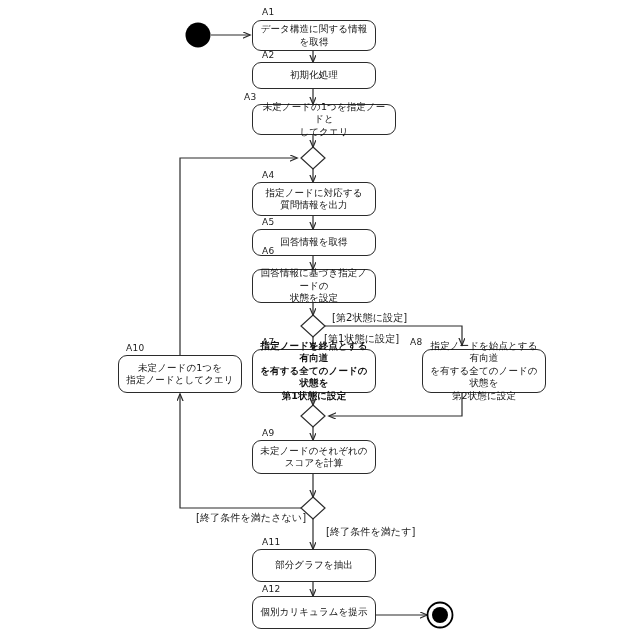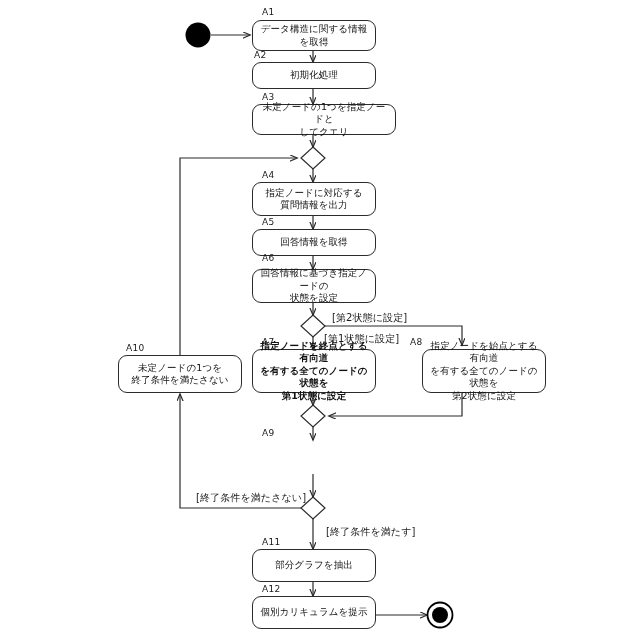--- a/index.html
+++ b/index.html
@@ -127,75 +127,79 @@
   </svg>
 
   <div class="node-box" style="left:252px; top:20px; width:124px; height:31px;justify-content:center;">
     <span>データ構造に関する情報を取得</span>
   </div>
   <div class="node-label" style="left:262px; top:7px;">A1</div>
 
   <div class="node-box" style="left:252px; top:62px; width:124px; height:27px;text-align:right;">
     <span>初期化処理</span>
   </div>
-  <div class="node-label" style="left:254px; top:50px;">A2</div>
+  <div class="node-label" style="left:262px; top:50px;">A2</div>
 
   <div class="node-box" style="left:252px; top:104px; width:144px; height:31px;">
     <span>未定ノードの1つを指定ノードと
 してクエリ</span>
   </div>
-  <div class="node-label" style="left:262px; top:92px;">A3</div>
+  <div class="node-label" style="left:244px; top:92px;">A3</div>
 
   <div class="node-box" style="left:252px; top:182px; width:124px; height:34px;">
     <span>指定ノードに対応する
 質問情報を出力</span>
   </div>
   <div class="node-label" style="left:262px; top:170px;">A4</div>
 
   <div class="node-box" style="left:252px; top:229px; width:124px; height:27px;">
     <span>回答情報を取得</span>
   </div>
   <div class="node-label" style="left:262px; top:217px;">A5</div>
 
   <div class="node-box" style="left:252px; top:269px; width:124px; height:34px;">
     <span>回答情報に基づき指定ノードの
 状態を設定</span>
   </div>
-  <div class="node-label" style="left:262px; top:253px;">A6</div>
+  <div class="node-label" style="left:262px; top:246px;">A6</div>
 
   <div class="node-box" style="left:252px; top:349px; width:124px; height:44px;font-weight:bold;">
     <span>指定ノードを終点とする有向道
 を有する全てのノードの状態を
 第1状態に設定</span>
   </div>
   <div class="node-label" style="left:262px; top:337px;">A7</div>
 
   <div class="node-box" style="left:422px; top:349px; width:124px; height:44px;">
     <span>指定ノードを始点とする有向道
 を有する全てのノードの状態を
 第2状態に設定</span>
   </div>
   <div class="node-label" style="left:410px; top:337px;">A8</div>
 
+  <div class="node-box" style="left:252px; top:440px; width:124px; height:34px;">
+    <span>未定ノードのそれぞれの
+スコアを計算</span>
+  </div>
   <div class="node-label" style="left:262px; top:428px;">A9</div>
 
   <div class="node-box" style="left:118px; top:355px; width:124px; height:38px;">
     <span>未定ノードの1つを
-終了条件を満たさない</span>
+指定ノードとしてクエリ</span>
   </div>
   <div class="node-label" style="left:126px; top:343px;">A10</div>
 
   <div class="node-box" style="left:252px; top:549px; width:124px; height:33px;">
     <span>部分グラフを抽出</span>
   </div>
   <div class="node-label" style="left:262px; top:537px;">A11</div>
 
   <div class="node-box" style="left:252px; top:596px; width:124px; height:33px;">
     <span>個別カリキュラムを提示</span>
   </div>
   <div class="node-label" style="left:262px; top:584px;">A12</div>
 
   <div class="guard-label" style="left:332px; top:311px;">[第2状態に設定]</div>
   <div class="guard-label" style="left:324px; top:332px;">[第1状態に設定]</div>
-  <div class="guard-label" style="left:196px; top:491px;">[終了条件を満たさない]</div>
+  <div class="guard-label" style="left:196px; top:511px;">[終了条件を満たさない]</div>
   <div class="guard-label" style="left:326px; top:525px;">[終了条件を満たす]</div>
 
 </div>
 
 </body></html>

